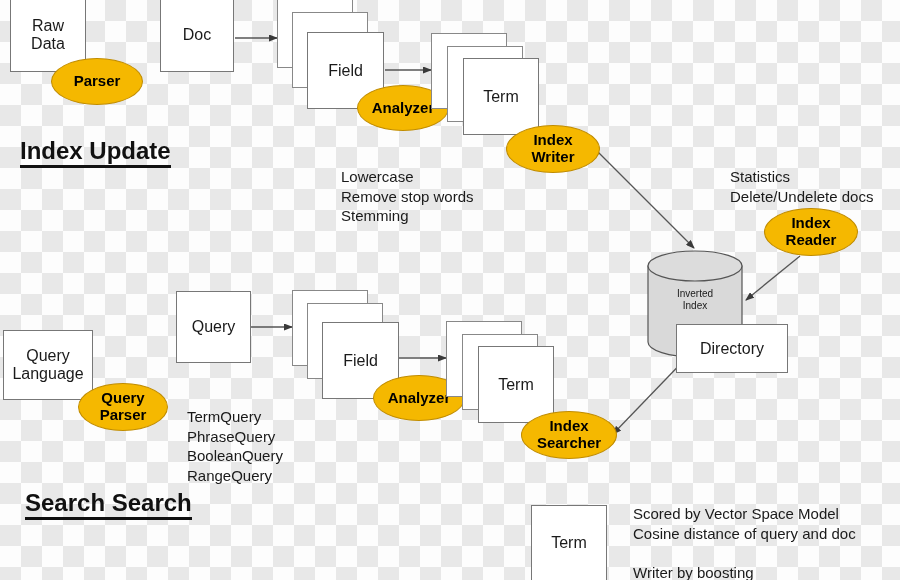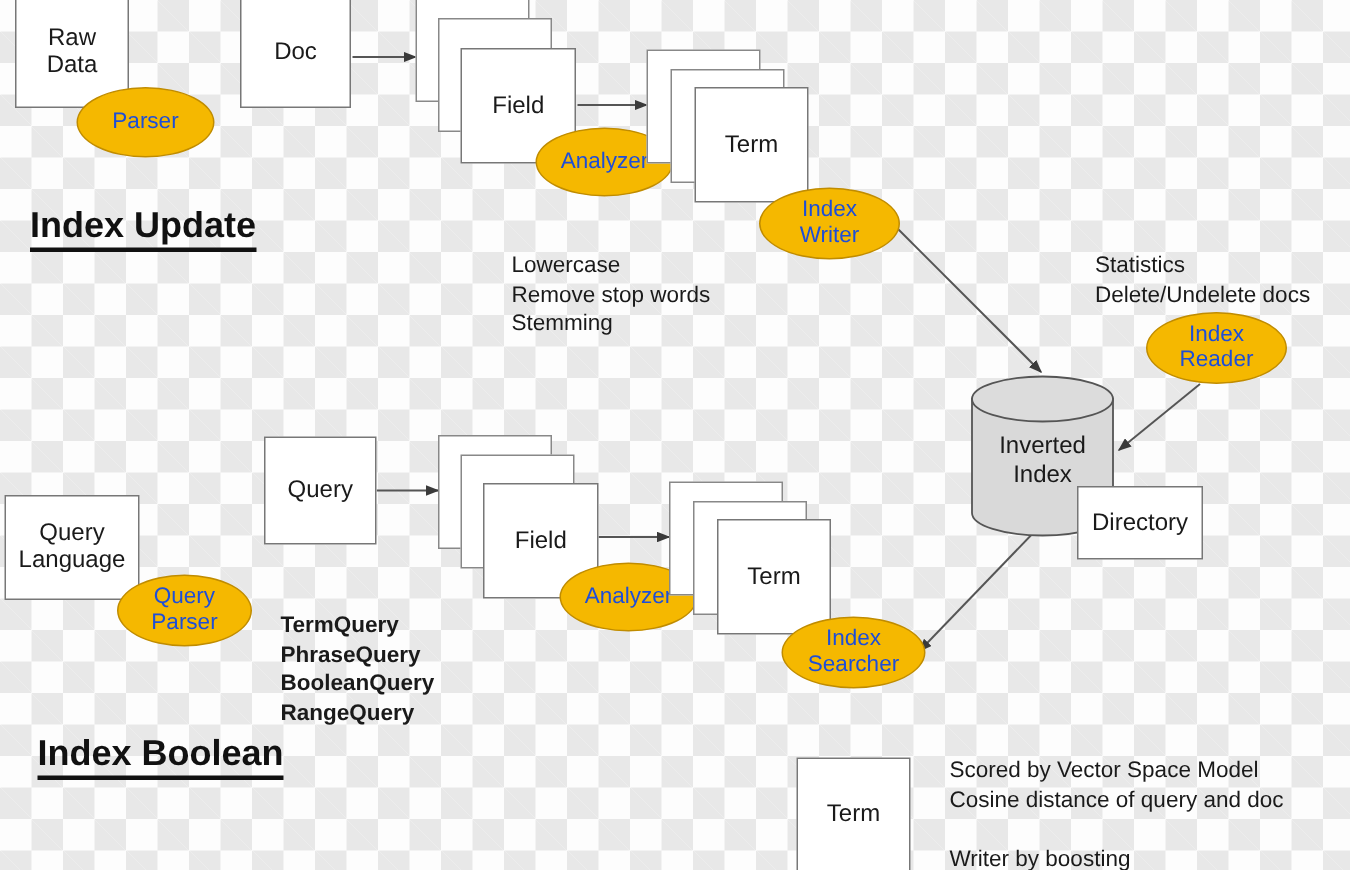--- a/index.html
+++ b/index.html
@@ -49,22 +49,22 @@
   }
   .stackback {
     background: #ffffff;
     border: 1px solid #888888;
   }
   .ellipse {
     background: #f5b800;
     border: 1px solid #c08c00;
     border-radius: 50%;
     font-size: 15px;
-    font-weight: 400;
-    color: #1d4ed8;
+    font-weight: 700;
+    color: #000000;
   }
   .plaintext {
     position: absolute;
     font-size: 15px;
     color: #1a1a1a;
     line-height: 1.32;
     white-space: pre-line;
   }
   .heading {
     position: absolute;
@@ -75,21 +75,21 @@
     padding-bottom: 1px;
     line-height: 1.1;
   }
   .cylinder {
     position: absolute;
   }
   .cyl-label {
     position: absolute;
     width: 100%;
     text-align: center;
-    font-size: 16px;
+    font-size: 10px;
     color: #1a1a1a;
     line-height: 1.2;
   }
 </style>
 </head>
 <body>
 
 <div id="canvas">
 
   <svg class="edges" viewBox="0 0 900 580">
@@ -163,21 +163,21 @@
   </div>
 
   <div class="cylinder" style="left:646px; top:250px; width:98px; height:108px;">
     <svg width="98" height="108" viewBox="0 0 98 108">
       <path d="M2,16 L2,92 A47,15 0 0 0 96,92 L96,16 Z" fill="#d9d9d9" stroke="#555555" stroke-width="1.2"></path>
       <ellipse cx="49" cy="16" rx="47" ry="15" fill="#dcdcdc" stroke="#555555" stroke-width="1.2"></ellipse>
     </svg>
     <div class="cyl-label" style="top:38px;">Inverted<br>Index</div>
   </div>
 
-  <div class="node boxnode" style="left:718px; top:324px; width:84px; height:49px;">
+  <div class="node boxnode" style="left:676px; top:324px; width:112px; height:49px;">
     <span>Directory</span>
   </div>
 
   <div class="node boxnode" style="left:3px; top:330px; width:90px; height:70px;">
     <span>Query<br>Language</span>
   </div>
 
   <div class="node ellipse" style="left:78px; top:383px; width:90px; height:48px;">
     <span>Query<br>Parser</span>
   </div>
@@ -199,26 +199,26 @@
   <div class="node stackback" style="left:446px; top:321px; width:76px; height:76px;"></div>
   <div class="node stackback" style="left:462px; top:334px; width:76px; height:76px;"></div>
   <div class="node boxnode" style="left:478px; top:346px; width:76px; height:77px;">
     <span>Term</span>
   </div>
 
   <div class="node ellipse" style="left:521px; top:411px; width:96px; height:48px;">
     <span>Index<br>Searcher</span>
   </div>
 
-  <div class="plaintext" style="left:187px; top:387px; width:160px;font-weight:bold;">
+  <div class="plaintext" style="left:187px; top:387px; width:160px;">
     <span>TermQuery<br>PhraseQuery<br>BooleanQuery<br>RangeQuery</span>
   </div>
 
   <div class="heading" style="left:25px; top:490px;">
-    <span>Index Boolean</span>
+    <span>Search Search</span>
   </div>
 
   <div class="node boxnode" style="left:531px; top:505px; width:76px; height:76px;">
     <span>Term</span>
   </div>
 
 
   <div class="plaintext" style="left:633px; top:484px; width:270px;">
     <span>Scored by Vector Space Model<br>Cosine distance of query and doc</span>
   </div>

